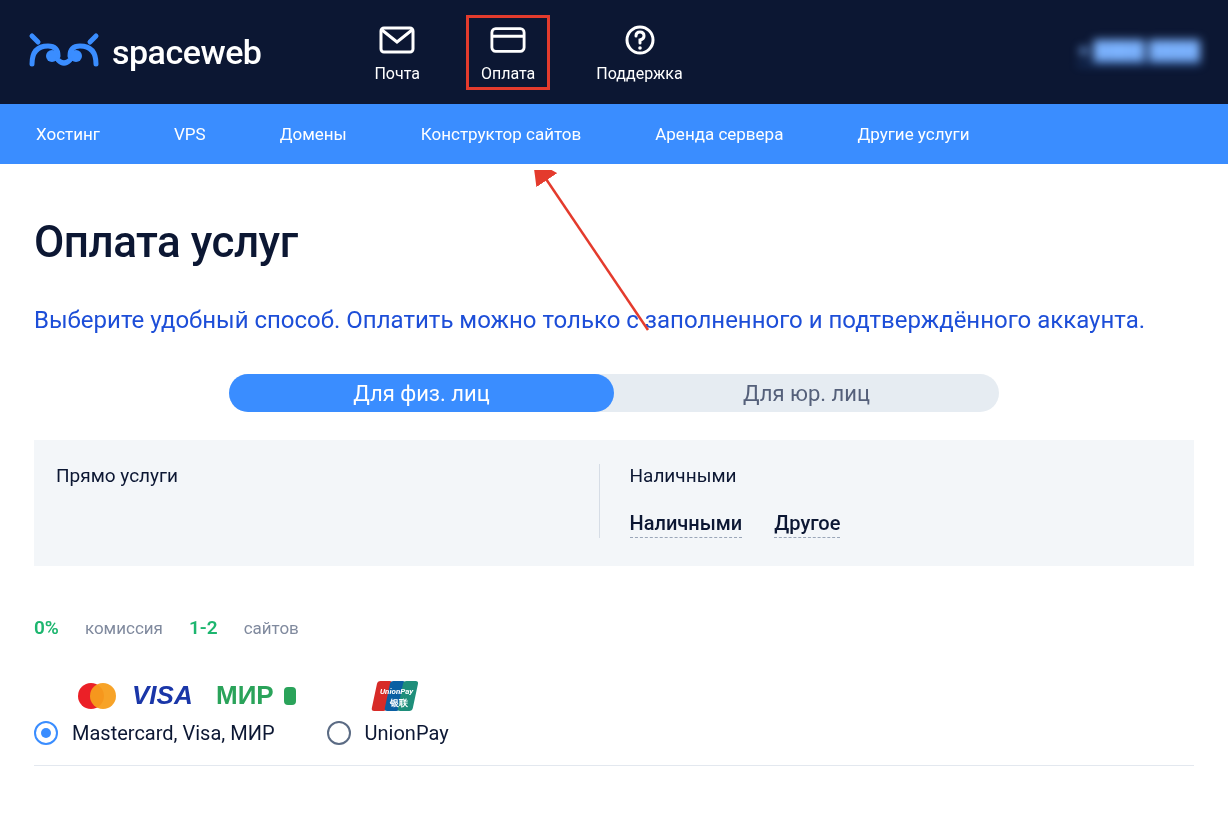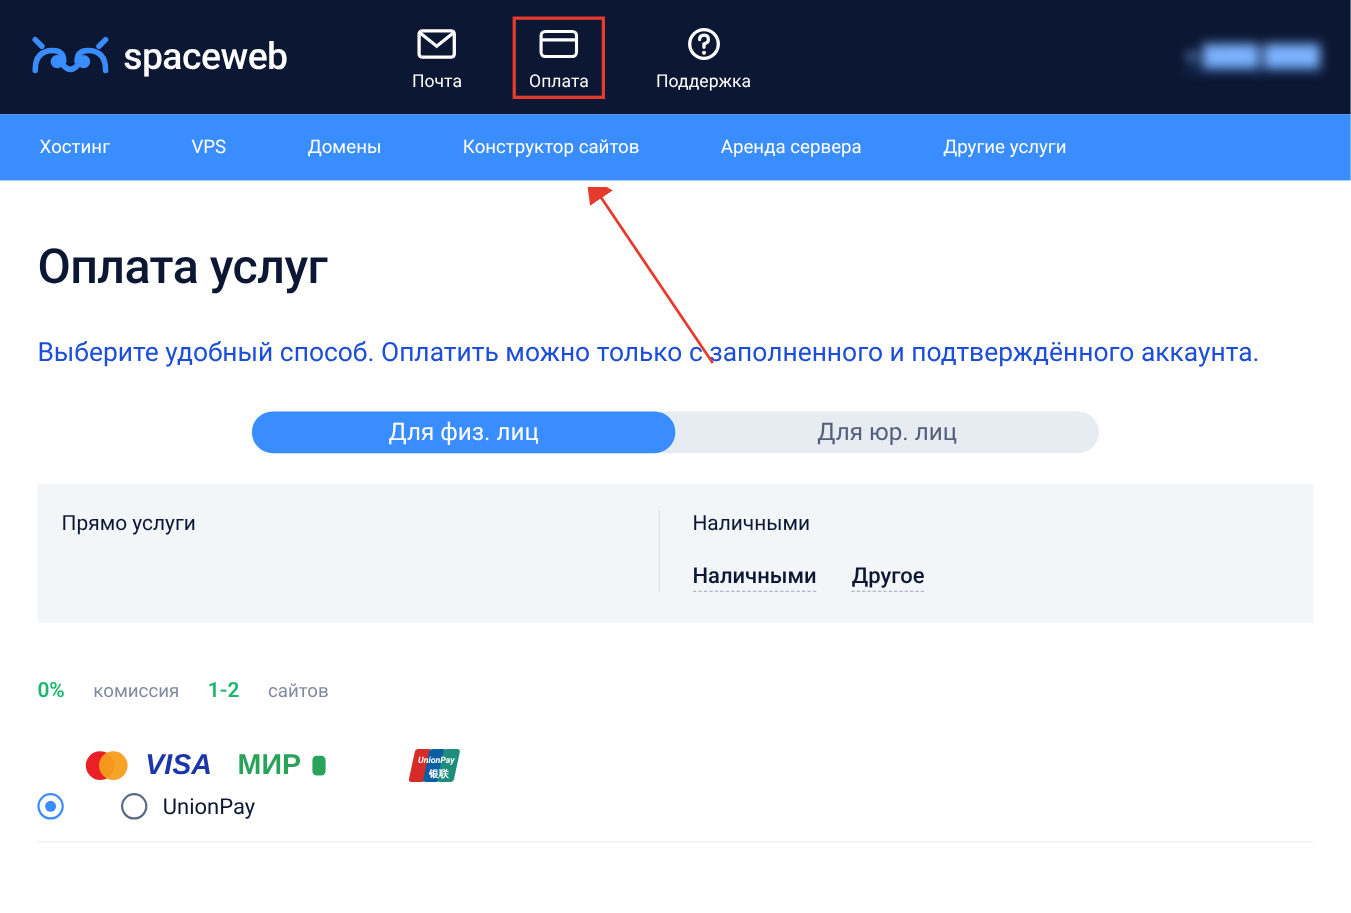--- a/index.html
+++ b/index.html
@@ -185,20 +185,21 @@
           </g>
           <text x="12" y="15" font-size="8" fill="#fff" font-weight="bold" font-style="italic">UnionPay</text>
           <text x="22" y="27" font-size="9" fill="#fff" font-weight="bold">银联</text>
         </svg>
       </div>
     </div>
 
     <div class="radio-row">
       <div class="radio-opt">
         <span class="radio-circle checked"></span>
+        <span class="radio-label">Mastercard, Visa, МИР</span>
       </div>
       <div class="radio-opt">
         <span class="radio-circle"></span>
         <span class="radio-label">UnionPay</span>
       </div>
     </div>
 
     <div class="hr"></div>
   </div>
 </div>

